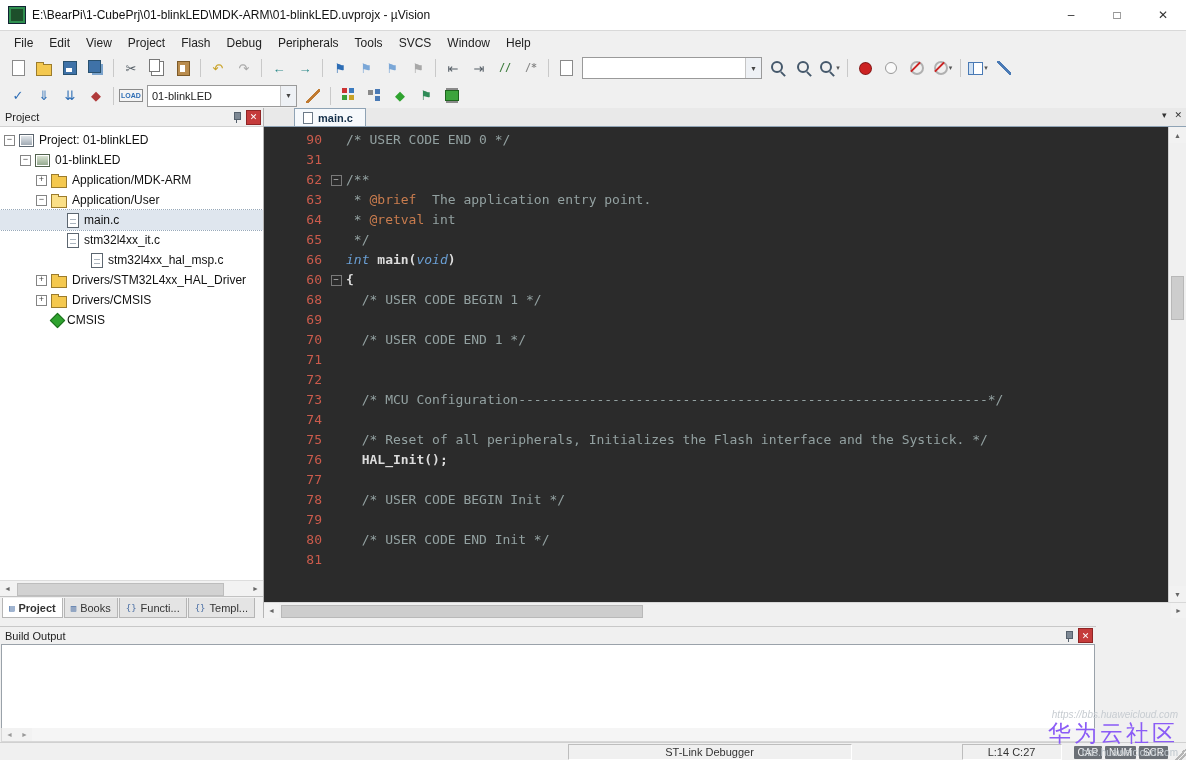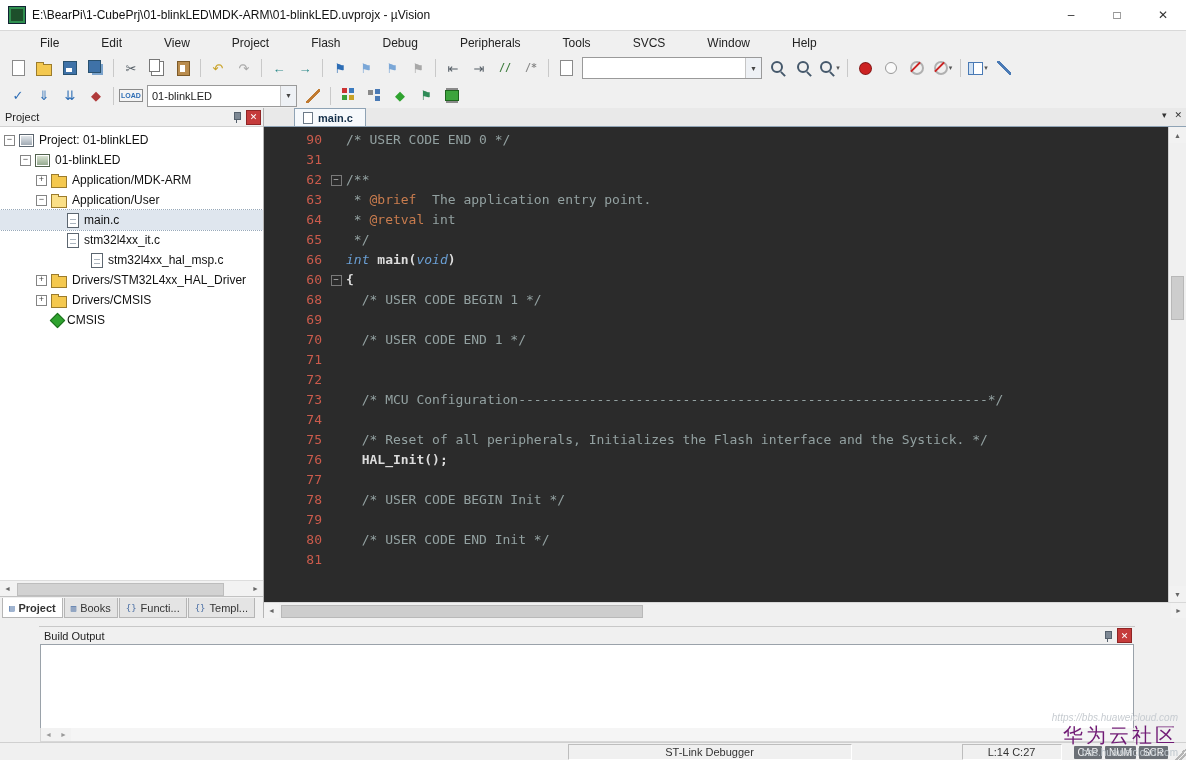--- a/index.html
+++ b/index.html
@@ -9,21 +9,21 @@
     background:#f0f0f0;
   }
   
   .titlebar{height:30px;background:#ffffff;border-bottom:1px solid #d9d9d9;display:flex;align-items:center;}
   .app-icon{width:16px;height:16px;margin:0 6px 0 8px;background:#1d4f2b;border:1px solid #123;box-shadow:inset 0 0 0 2px #2f8f4f;flex:none;}
   .title-text{font-size:12px;color:#111;white-space:nowrap;overflow:hidden;}
   .win-controls{margin-left:auto;display:flex;height:30px;}
   .win-btn{width:46px;height:30px;display:flex;align-items:center;justify-content:center;font-size:12px;color:#333;}
   
   .menubar{height:23px;background:#f0f0f0;display:flex;align-items:center;padding-left:6px;}
-  .menu-item{padding:19px 8px;color:#222;margin-left:26px;}
+  .menu-item{padding:19px 8px;color:#222;}
   
   .toolbar{height:28px;background:#f0f0f0;display:flex;align-items:center;padding-left:5px;}
   .toolbar2{height:27px;border-bottom:1px solid #d5d5d5;}
   .tbtn{min-width:24px;height:22px;display:inline-flex;align-items:center;justify-content:center;border-radius:2px;margin:0 1px;}
   .tb-sep{width:1px;height:18px;background:#c9c9c9;margin:0 4px;flex:none;}
   .tb-dd{font-size:7px;color:#555;margin-left:1px;}
   .tb-combo{height:20px;background:#fff;border:1px solid #9a9a9a;display:inline-flex;align-items:center;margin:0 3px;}
   .tb-combo-val{flex:1;padding:0 4px;font-size:11px;color:#222;white-space:nowrap;overflow:hidden;}
   .tb-combo-arr{width:15px;height:100%;background:#eef1f5;border-left:1px solid #c5c5c5;display:flex;align-items:center;justify-content:center;font-size:7px;color:#444;}
   .combo-find{width:178px;}
@@ -108,41 +108,41 @@
   .tk-p{color:var(--ed-plain,#dcdcdc);font-weight:bold;}
   .v-scroll{width:17px;flex:none;background:#f0f0f0;border-left:1px solid #d0d0d0;display:flex;flex-direction:column;}
   .v-scroll .scroll-arrow{width:17px;height:16px;}
   .v-track{flex:1;position:relative;}
   .v-thumb{position:absolute;left:2px;right:2px;top:30%;height:42px;background:#cdcdcd;border:1px solid #b8b8b8;}
   .e-hscroll{height:15px;background:#f0f0f0;border-top:1px solid #d8d8d8;display:flex;align-items:center;flex:none;}
   .e-hscroll .h-track{flex:1;height:15px;position:relative;}
   .e-hscroll .h-thumb{position:absolute;left:2px;top:2px;height:11px;width:360px;background:#cdcdcd;border:1px solid #b8b8b8;}
   
   .splitter{position:absolute;top:618px;left:0;width:1186px;height:8px;background:#f0f0f0;}
-  .build-output{position:absolute;top:626px;left:0;width:1096px;height:116px;display:flex;flex-direction:column;background:#f0f0f0;margin-left:39px;}
+  .build-output{position:absolute;top:626px;left:0;width:1096px;height:116px;display:flex;flex-direction:column;background:#f0f0f0;}
   .bo-header{height:17px;display:flex;align-items:center;padding:0 3px 0 5px;background:#f0f0f0;border-top:1px solid #c8c8c8;}
   .bo-title{flex:1;font-size:11px;color:#222;}
   .bo-content{flex:1;background:#ffffff;border:1px solid #9aa2aa;border-bottom:none;margin:0 1px;font-family:"DejaVu Sans Mono",monospace;font-size:12px;padding:2px 4px;color:#222;}
   .bo-hscroll{height:13px;background:#f5f5f5;display:flex;align-items:center;border:1px solid #d8d8d8;border-top:none;margin:0 1px;}
   .bo-hscroll .scroll-arrow{height:13px;color:#999;}
   
   .statusbar{position:absolute;top:742px;left:0;width:1186px;height:18px;background:#f0f0f0;border-top:1px solid #d0d0d0;display:flex;align-items:center;font-size:11px;color:#333;}
   .sb-fill{flex:1;}
   .sb-sp110{width:110px;flex:none;}
   .sb-sp12{width:12px;flex:none;}
   .sb-box{height:14px;display:flex;align-items:center;justify-content:center;border:1px solid;border-color:#bdbdbd #ffffff #ffffff #bdbdbd;padding:0 6px;flex:none;}
   .sb-debugger{width:270px;}
   .sb-position{width:86px;}
   .sb-indicators{display:flex;gap:3px;flex:none;margin-right:4px;}
   .sbadge{background:#6b7076;color:#f2f2f2;font-size:10px;padding:1px 4px;border-radius:1px;}
   .sb-grip{width:14px;height:16px;flex:none;background:linear-gradient(135deg,transparent 60%,#b5b5b5 60%,#b5b5b5 70%,transparent 70%,transparent 75%,#b5b5b5 75%,#b5b5b5 85%,transparent 85%);}
   
   .watermark{position:absolute;right:8px;bottom:2px;text-align:right;pointer-events:none;z-index:20;line-height:1.15;}
   .wm-faint{color:#c7ccd1;font-size:10px;font-style:italic;}
-  .wm-brand{color:#701a75;font-size:20px;letter-spacing:3px;font-weight:500;}
+  .wm-brand{color:#8b5cf6;font-size:23px;letter-spacing:3px;font-weight:500;}
   .wm-url{color:#bfc7cd;font-size:10px;}
 </style>
 </head>
 <body style="--ed-background: #2b2b2b; --ed-line_number: #cb5b4c; --ed-comment: #93a1a1; --ed-doctag: #c97c4e; --ed-keyword: #6a9fd4; --ed-plain: #dcdcdc;">
 
 <div class="window">
 
   <div class="titlebar">
     <span class="app-icon"></span>
     <span class="title-text">E:\BearPi\1-CubePrj\01-blinkLED\MDK-ARM\01-blinkLED.uvprojx - µVision</span>

